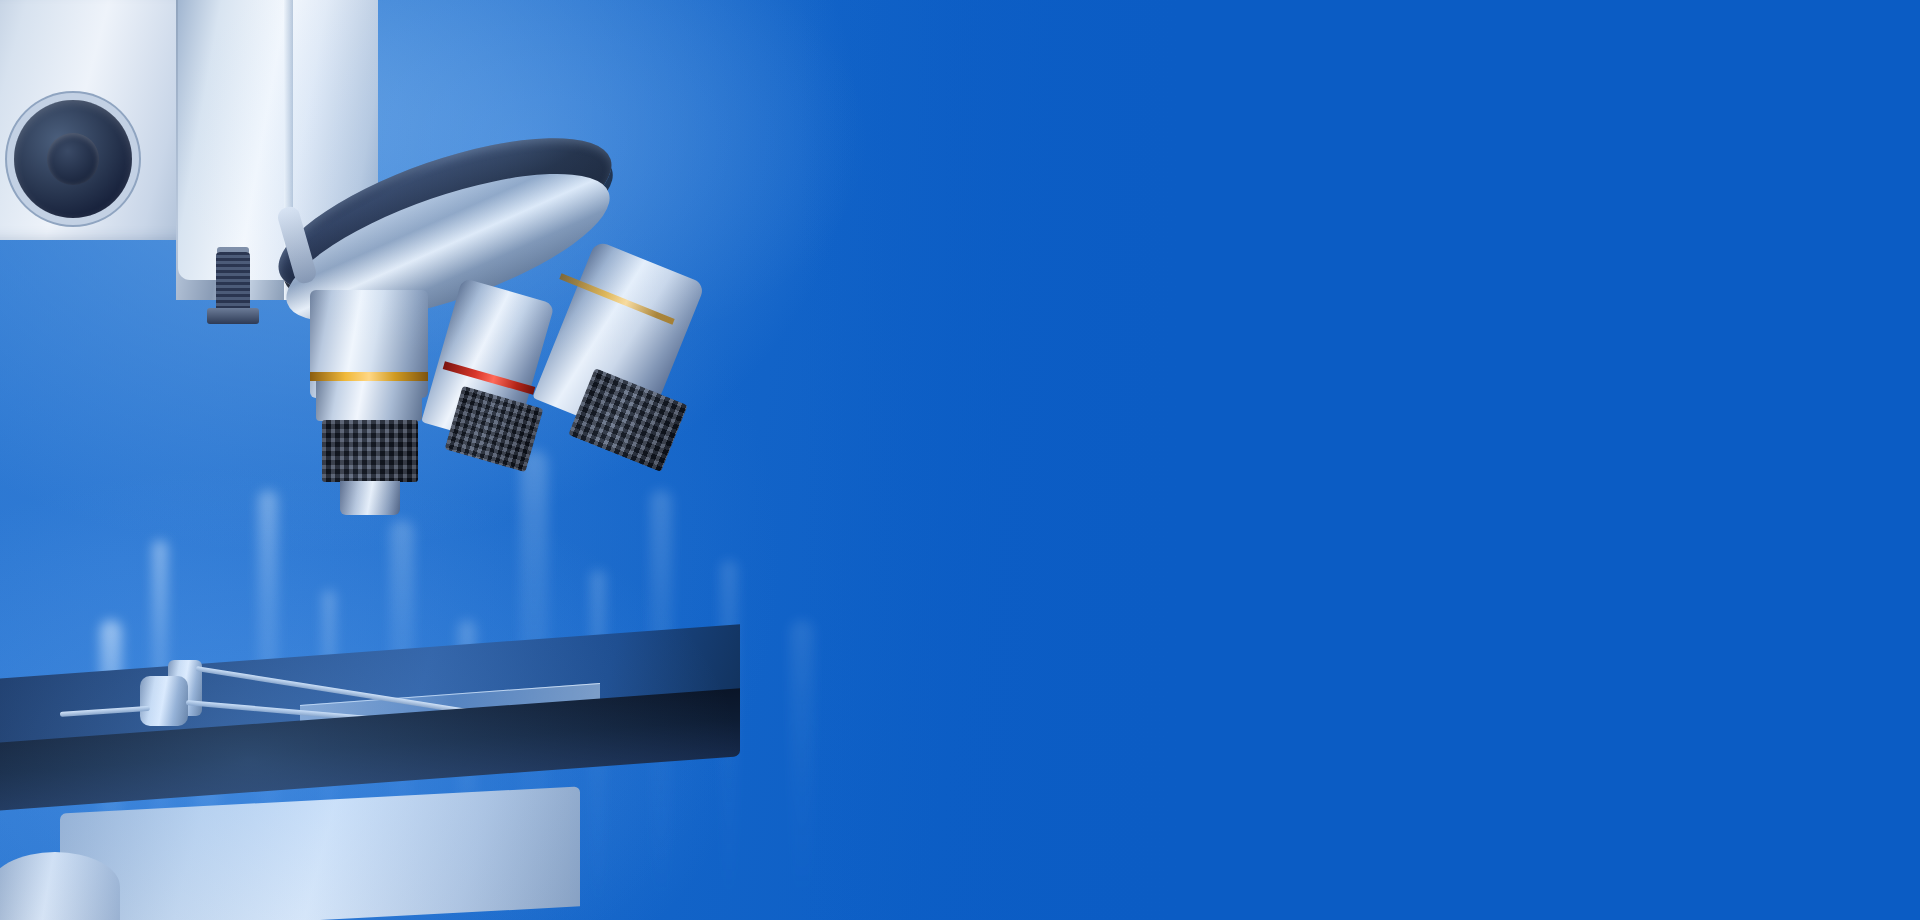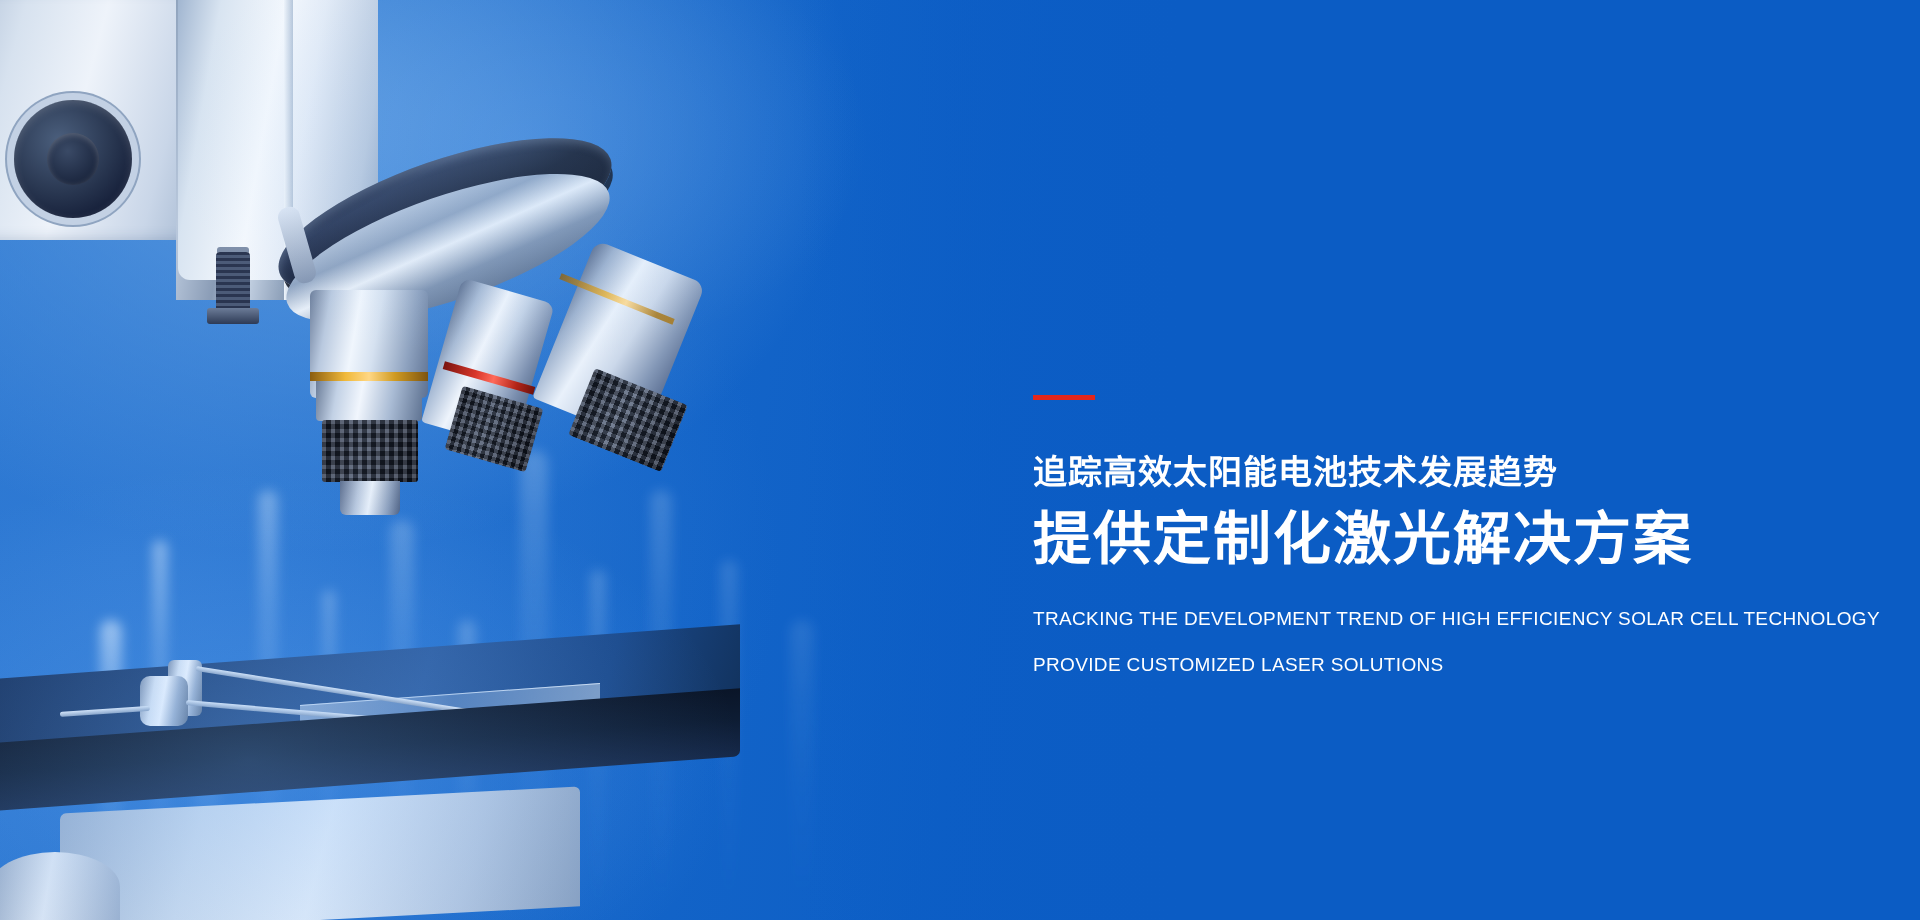--- a/index.html
+++ b/index.html
@@ -414,21 +414,14 @@
     <div class="clip-arm" style="left:60px; top:712px; width:90px; height:5px; transform:rotate(-4deg);"></div>
     <div class="stage-front"></div>
     <div class="base"></div>
     <div class="base-foot"></div>
   </div>
 
   <div class="haze"></div>
 
   <div class="bg-flat-right"></div>
 
-  <div class="content">
-    <div class="accent-rule"></div>
-    <h2 class="headline-sm">追踪高效太阳能电池技术发展趋势</h2>
-    <h1 class="headline-lg">提供定制化激光解决方案</h1>
-    <p class="sub-en">TRACKING THE DEVELOPMENT TREND OF HIGH EFFICIENCY SOLAR CELL TECHNOLOGY</p>
-    <p class="sub-en">PROVIDE CUSTOMIZED LASER SOLUTIONS</p>
-  </div>
 
 </div>
 
 </body></html>

